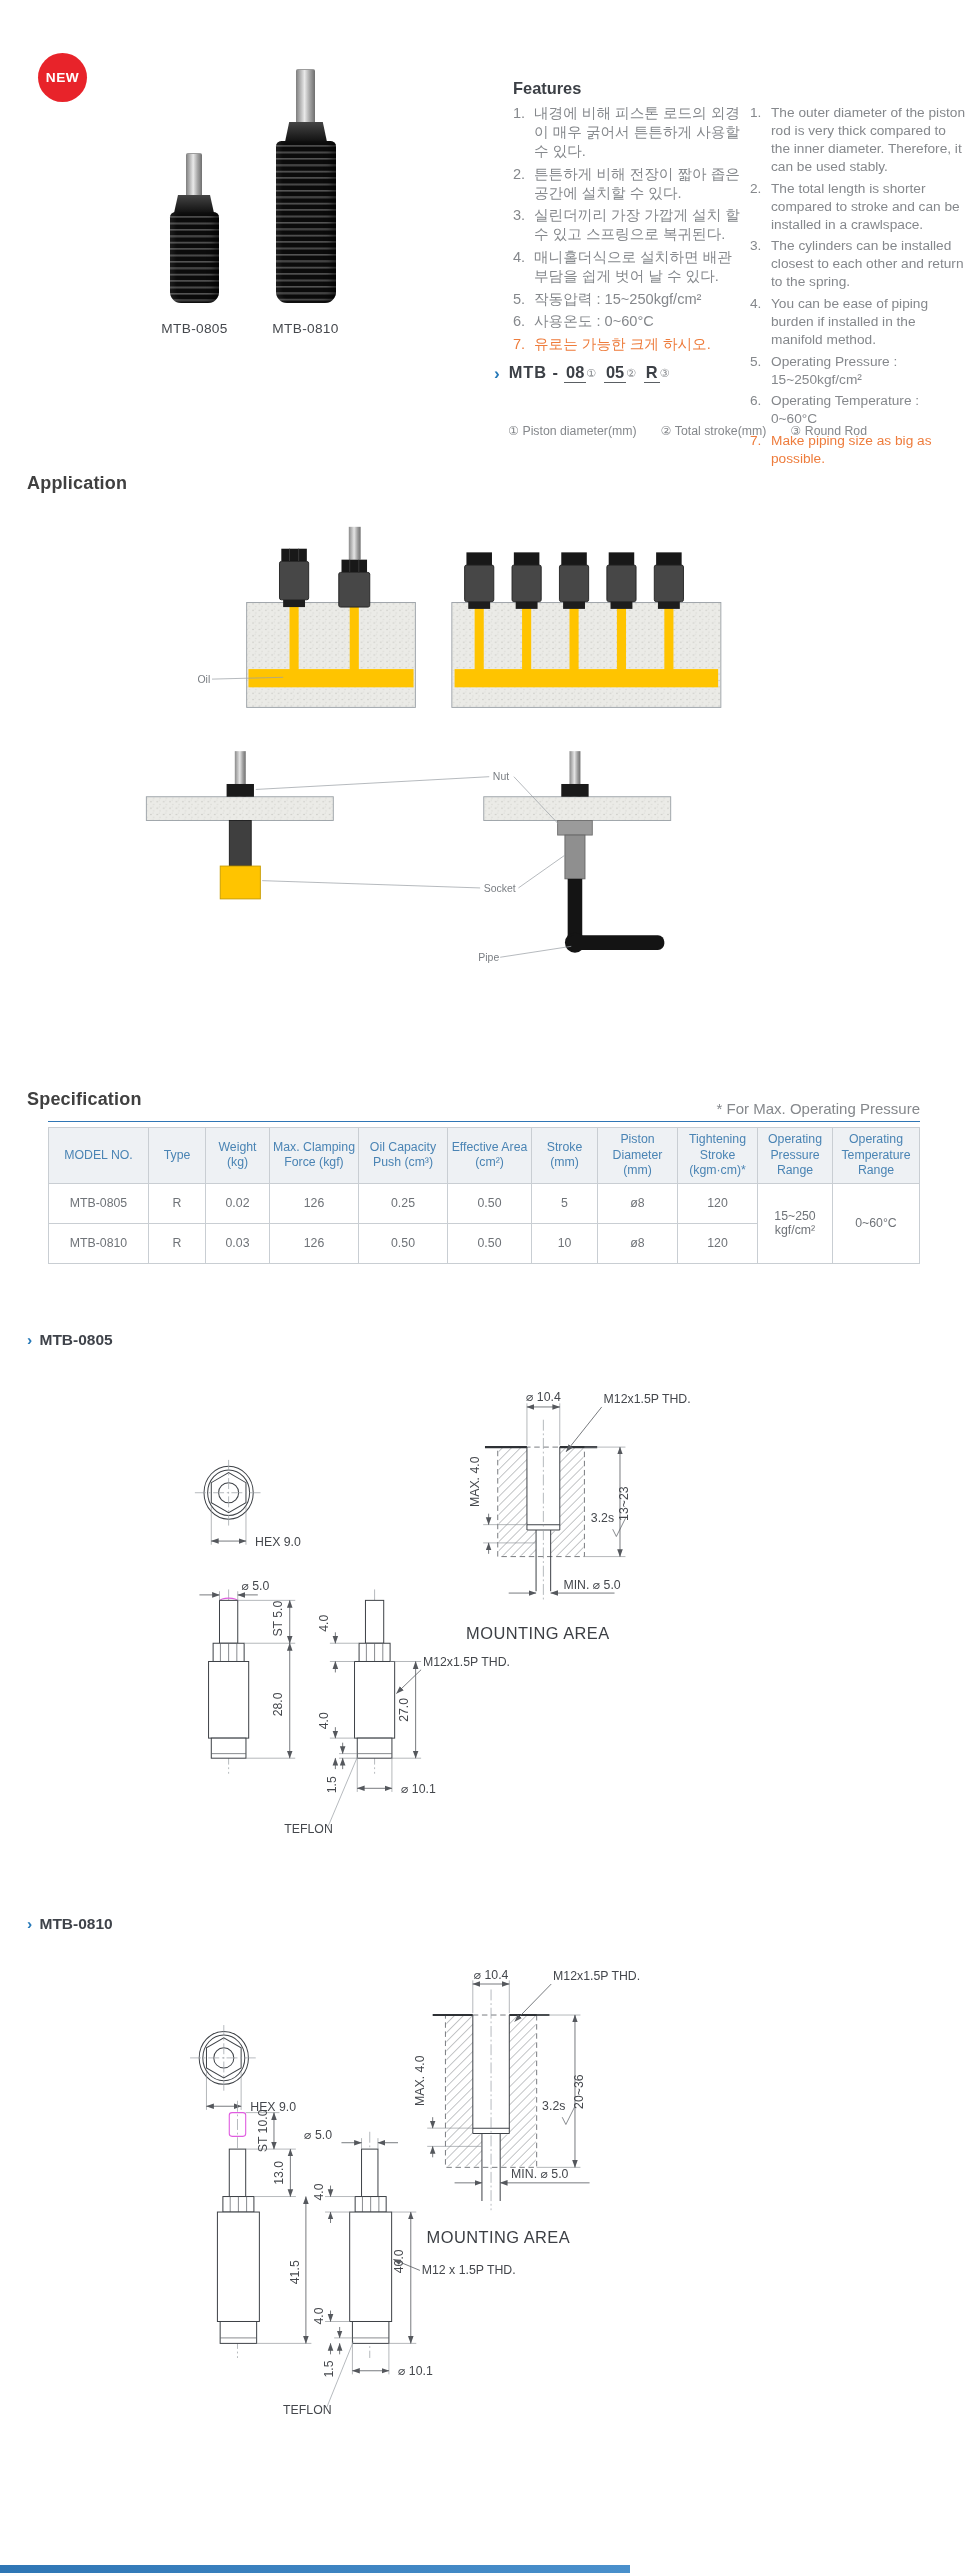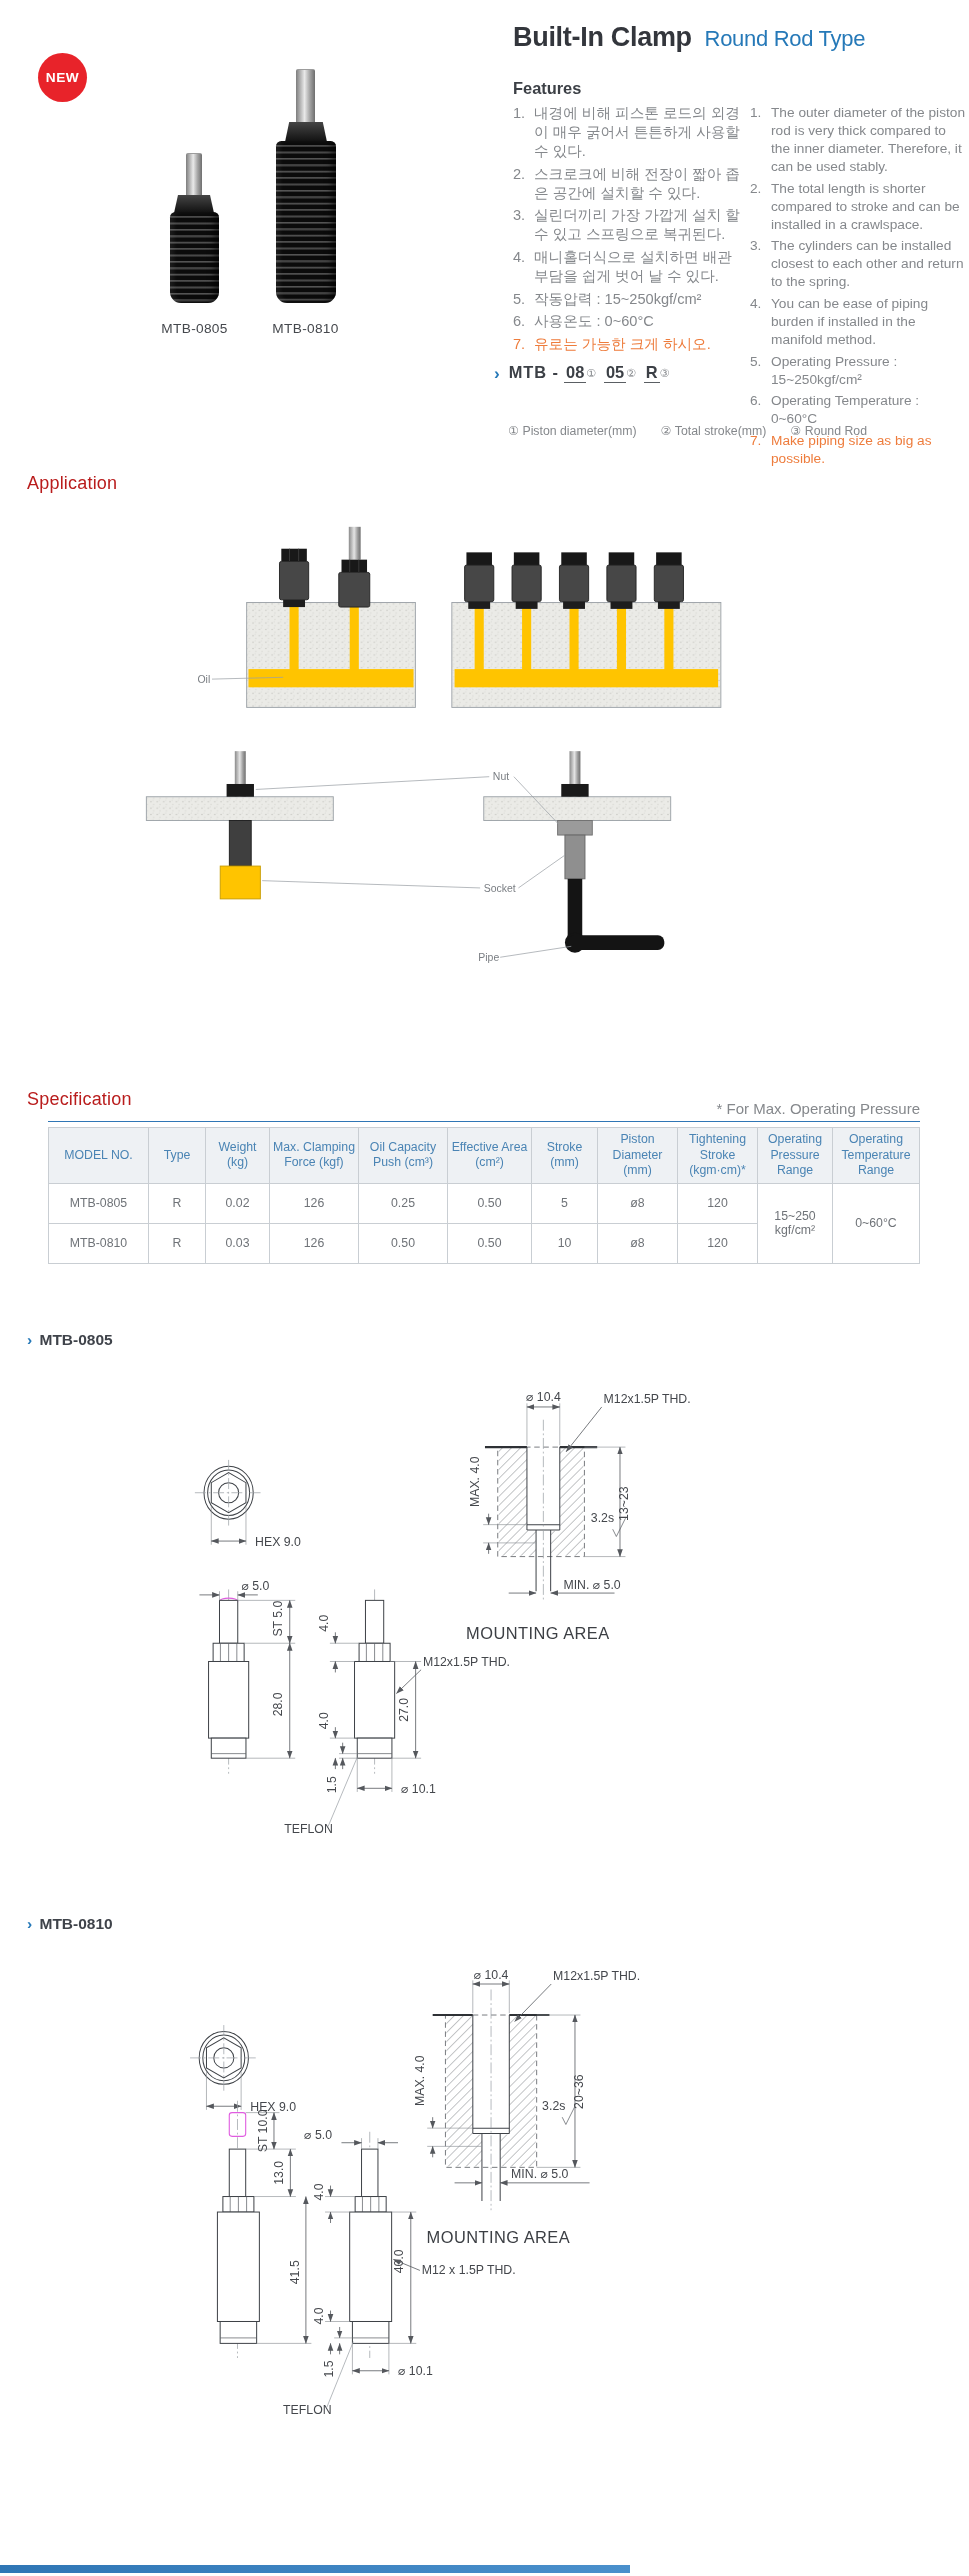--- a/index.html
+++ b/index.html
@@ -40,21 +40,21 @@
   .ordering{left:494px;top:363px;display:flex;align-items:flex-start}
   .chev::before{content:"\203A";color:#2679b8;font-weight:bold;font-size:17.3px;margin-right:9px}
   .code-prefix{font-size:16.4px;font-weight:bold;color:#3c4046;letter-spacing:0.9px;margin-right:5.5px}
   .seg{display:inline-flex;flex-direction:row;align-items:center;margin-right:8.2px}
   .seg-t{font-size:16.4px;font-weight:bold;color:#3c4046;border-bottom:1.4px solid #5a5e63;padding:0 1.8px}
   .seg-m{font-size:11px;color:#85888c;margin-top:1.8px}
   .legend{left:508px;top:424px;font-size:12.3px;color:#85888c;white-space:nowrap}
   .legend span{margin-right:24px}
 
   
-  .sec-heading{font-size:18px;font-weight:normal;color:#b91c1c;letter-spacing:0.2px}
+  .sec-heading{font-size:18px;font-weight:bold;color:#404040;letter-spacing:0.2px}
   .model-heading{font-size:15.5px;font-weight:bold;color:#3f434a;display:flex;align-items:center}
   .chev2::before{content:"\203A";color:#2679b8;font-weight:bold;margin-right:7.3px;font-size:15.5px}
 
   
   .spec-note{left:48px;top:1100px;width:872px;text-align:right;font-size:15px;color:#85888c}
   .spec-wrap{left:48px;top:1121px;width:872px;border-top:1.8px solid #2f76b5;padding-top:4.6px}
   table.spec{border-collapse:collapse;width:872px;table-layout:fixed}
   table.spec th{background:#eef1f4;color:#4a84b4;font-weight:normal;font-size:12.3px;
                 border:0.9px solid #c9ced3;padding:4.6px 2.7px;line-height:1.25;height:53px}
   table.spec td{font-size:12.3px;color:#6f7378;border:0.9px solid #c9ced3;text-align:center;height:40px;padding:1.8px}
@@ -101,23 +101,20 @@
         <stop offset="0" stop-color="#8a8a8a"></stop>
           <stop offset="0.45" stop-color="#e4e4e4"></stop>
         <stop offset="0.75" stop-color="#9c9c9c"></stop>
           <stop offset="1" stop-color="#707070"></stop>
       </linearGradient>
     </defs>
   </svg>
 
   <div class="abs new-badge">NEW</div>
 
-  <div class="abs title-row">
-    <span class="title-main">Built-In Clamp</span><span class="title-sub">Round Rod Type</span>
-  </div>
 
   <div>
     <div class="rod abs" style="left:186px;top:153px;width:16.4px;height:44px"></div>
     <div class="hexnut abs" style="left:174px;top:195px;width:40px;height:18px"></div>
     <div class="thread-body abs" style="left:170px;top:212px;width:49px;height:91px"></div>
   </div>
   <div>
     <div class="rod abs" style="left:296px;top:69px;width:19px;height:55px"></div>
     <div class="hexnut abs" style="left:285px;top:122px;width:42px;height:20px"></div>
     <div class="thread-body abs" style="left:276px;top:141px;width:60px;height:162px"></div>
@@ -128,21 +125,21 @@
 
   <div class="abs features-heading">Features</div>
 
   <div class="fcol fcol-kr">
     <div class="fitem">
         <span class="fnum">1.</span>
         <span>내경에 비해 피스톤 로드의 외경이 매우 굵어서 튼튼하게 사용할 수 있다.</span>
       </div>
     <div class="fitem">
         <span class="fnum">2.</span>
-        <span>스크로크에 비해 전장이 짧아 좁은 공간에 설치할 수 있다.</span>
+        <span>튼튼하게 비해 전장이 짧아 좁은 공간에 설치할 수 있다.</span>
       </div>
     <div class="fitem">
         <span class="fnum">3.</span>
         <span>실린더끼리 가장 가깝게 설치 할 수 있고 스프링으로 복귀된다.</span>
       </div>
     <div class="fitem">
         <span class="fnum">4.</span>
         <span>매니홀더식으로 설치하면 배관 부담을 쉽게 벗어 날 수 있다.</span>
       </div>
     <div class="fitem">

